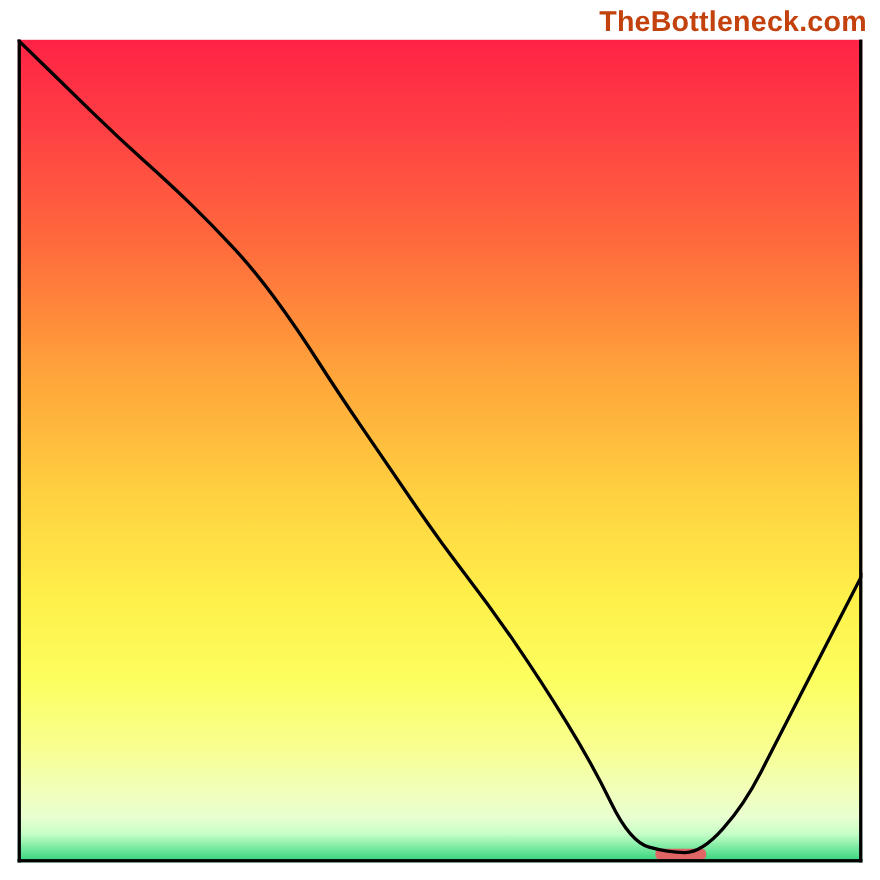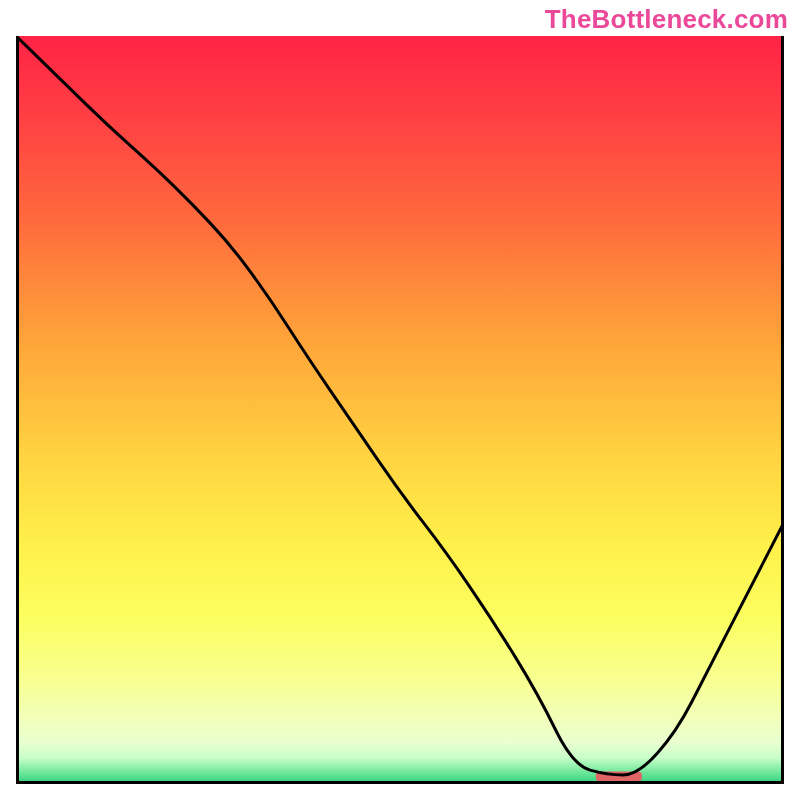--- a/index.html
+++ b/index.html
@@ -12,21 +12,21 @@
   }
   .wrap {
     position: relative;
     width: 800px;
     height: 800px;
   }
   .watermark {
     position: absolute;
     top: 4px;
     right: 12px;
-    color: #ec4899;
+    color: #c2410c;
     font-size: 26px;
     font-weight: bold;
     letter-spacing: 0.2px;
     z-index: 10;
   }
   .plot {
     position: absolute;
     top: 36px;
     left: 16px;
     width: 768px;

